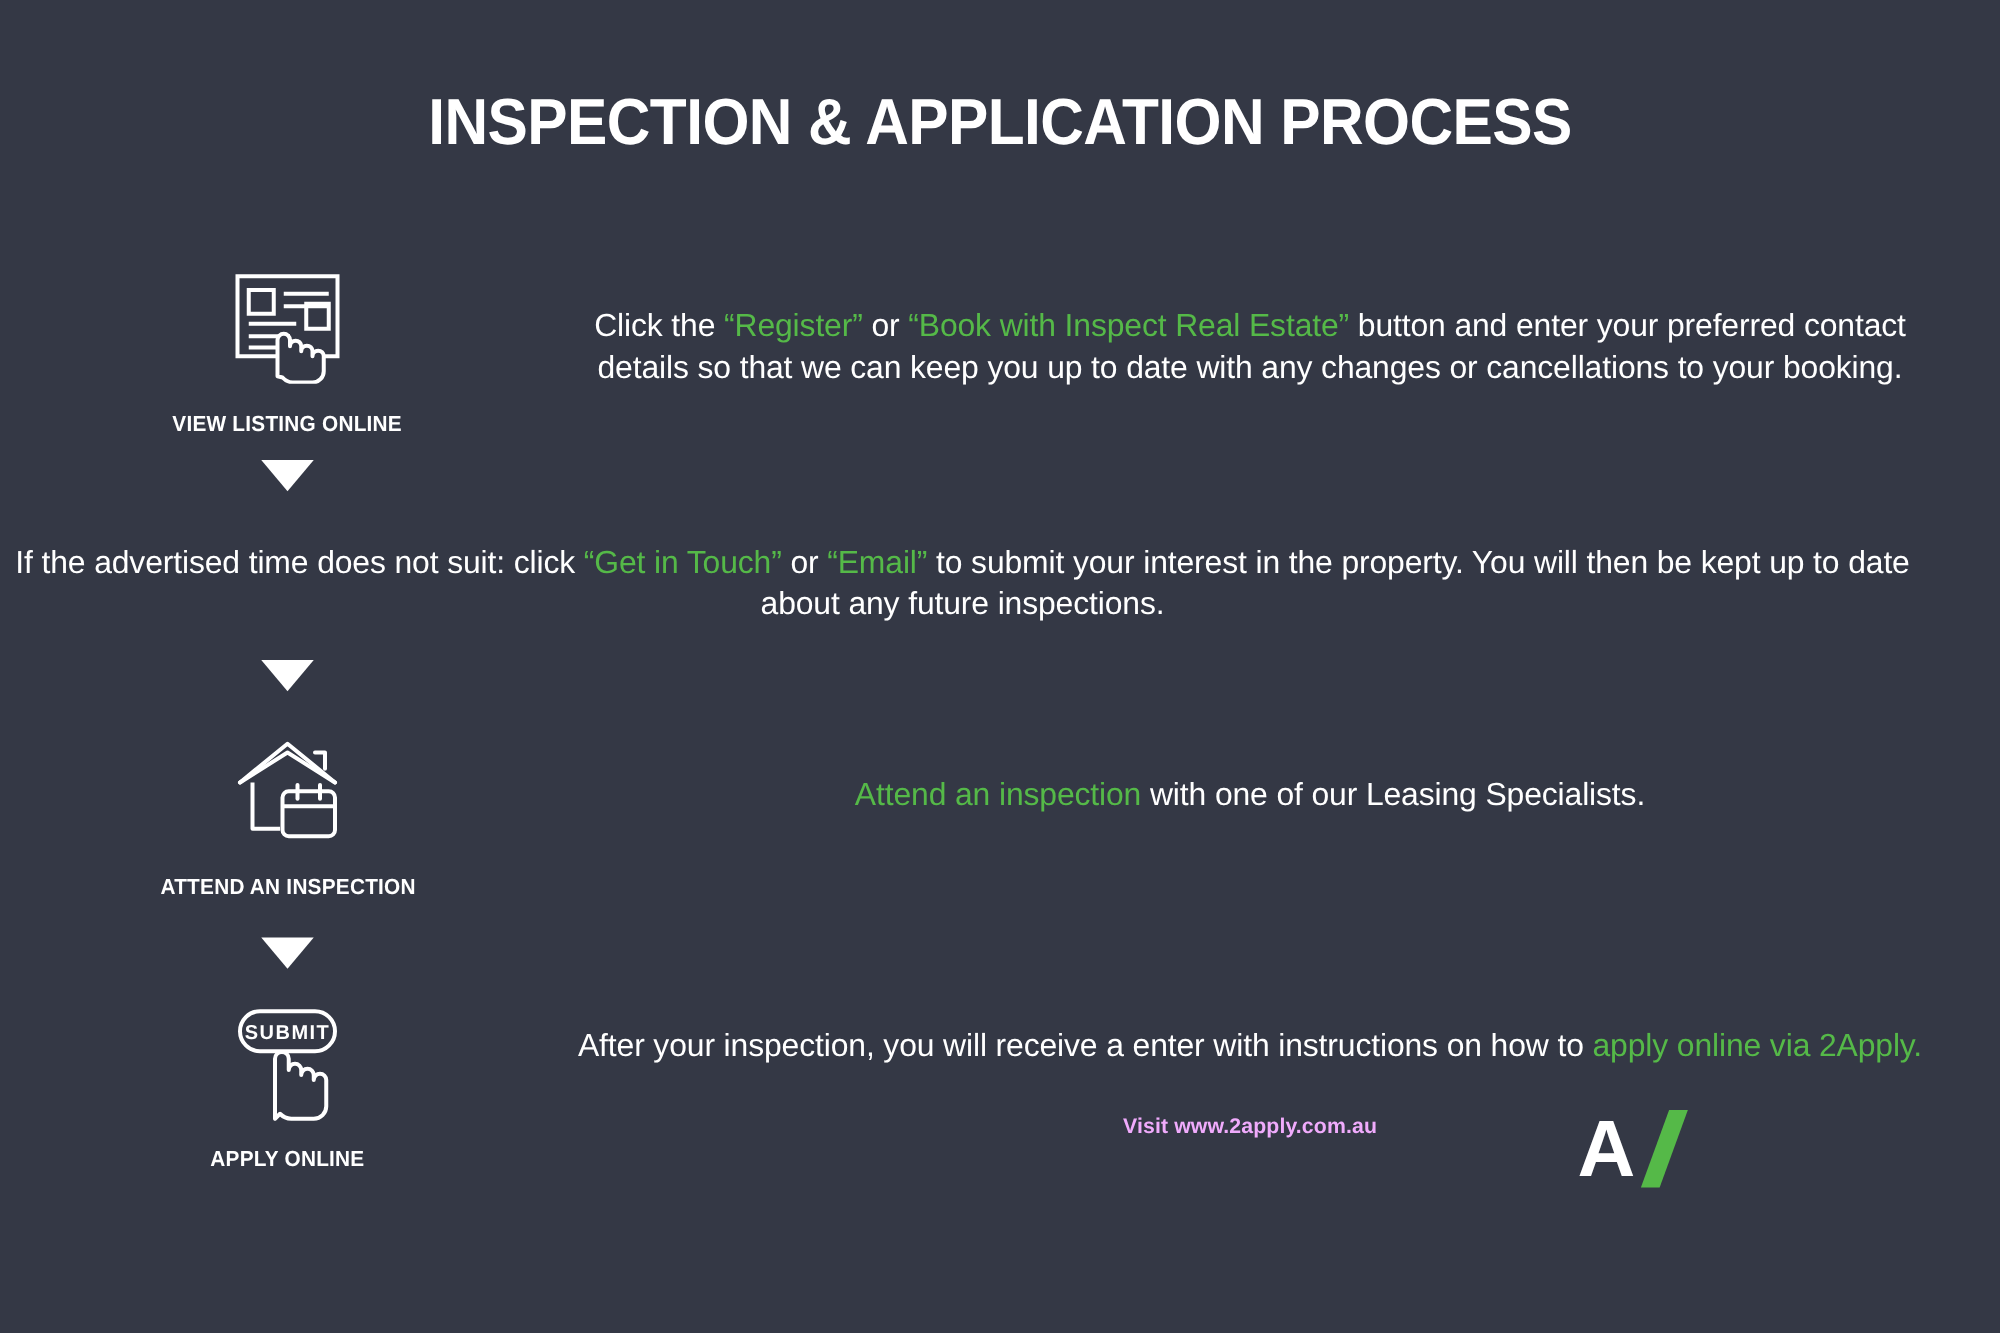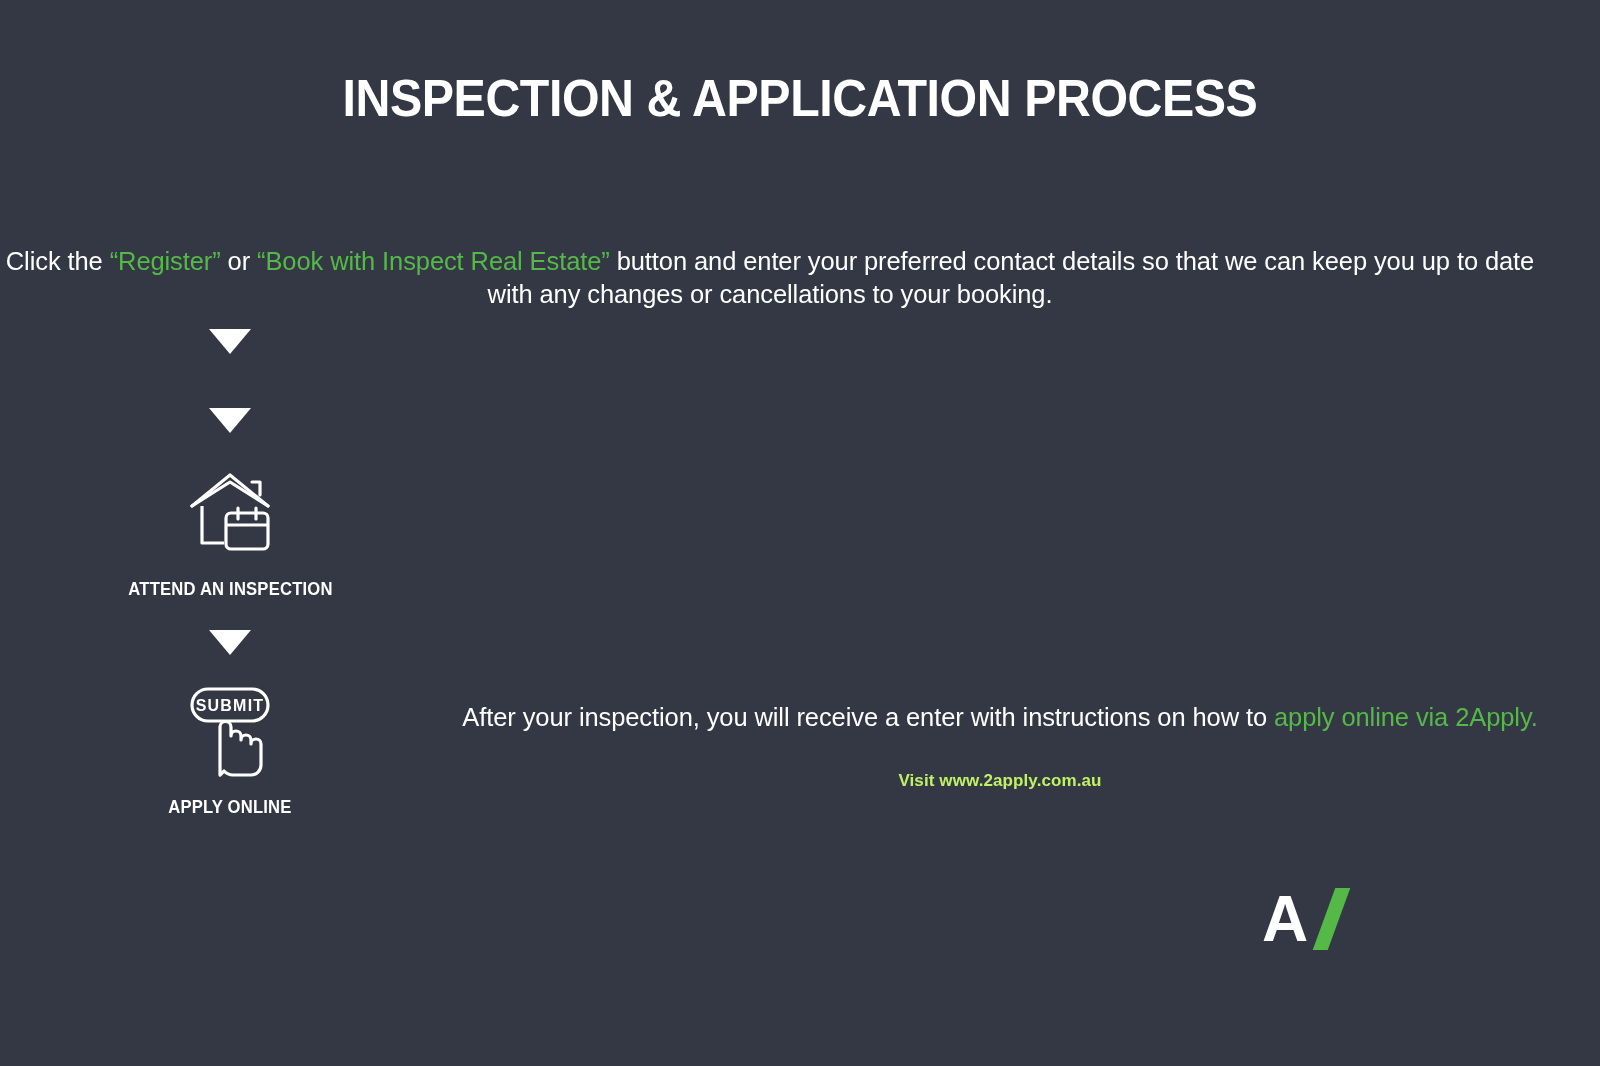--- a/index.html
+++ b/index.html
@@ -79,21 +79,21 @@
     font-family: "Liberation Sans", sans-serif;
     letter-spacing: -0.1px;
     text-align: center;
   }
 
   .accent { color: #55b948; }
 
   .visit-line {
     font-size: 17px;
     margin-top: 36px;
-    color: #bef264;
+    color: #f0abfc;
     font-weight: bold;
     letter-spacing: 0.1px;
   }
 
   
   .arrow-row {
     width: 460px;
     display: flex;
     justify-content: center;
   }
@@ -152,30 +152,49 @@
   }
 </style>
 </head>
 <body>
 
 <div class="page-title">INSPECTION &amp; APPLICATION PROCESS</div>
 
 <div class="steps">
 
   <div class="step step-1">
+    <div class="step-left">
+      <div class="icon-box">
+        <svg width="96" height="92" viewBox="0 0 96 92" fill="none">
+          <rect x="8" y="6" width="80" height="64" stroke="#ffffff" stroke-width="3.2" fill="none"></rect>
+          <rect x="17" y="17" width="20" height="19" stroke="#ffffff" stroke-width="3.2" fill="none"></rect>
+          <rect x="63" y="28" width="18" height="20" stroke="#ffffff" stroke-width="3.2" fill="none"></rect>
+          <line x1="45" y1="20" x2="81" y2="20" stroke="#ffffff" stroke-width="3.2"></line>
+          <line x1="45" y1="30" x2="81" y2="30" stroke="#ffffff" stroke-width="3.2"></line>
+          <line x1="17" y1="44" x2="55" y2="44" stroke="#ffffff" stroke-width="3.2"></line>
+          <line x1="17" y1="54" x2="50" y2="54" stroke="#ffffff" stroke-width="3.2"></line>
+          <line x1="17" y1="63" x2="44" y2="63" stroke="#ffffff" stroke-width="3.2"></line>
+          <path d="M40 86 L40 57 a5 5 0 0 1 10 0 L50 62 a4.5 4.5 0 0 1 9 0 L59 66 a4.5 4.5 0 0 1 9 0 L68 70 a4.5 4.5 0 0 1 9 0 L77 82 a9 9 0 0 1 -9 9 L52 91 a12 12 0 0 1 -8 -4 Z" fill="#343845" stroke="#ffffff" stroke-width="3.2" stroke-linejoin="round"></path>
+        </svg>
+      </div>
+      <div class="step-label">VIEW LISTING ONLINE</div>
+    </div>
     <div class="step-body body-pad-1">
       <span>Click the </span><span class="accent">“Register”</span><span> or </span><span class="accent">“Book with Inspect Real Estate”</span><span> button and enter your preferred contact details so that we can keep you up to date with any changes or cancellations to your booking.</span>
     </div>
   </div>
 
   <div class="arrow-row arrow-1">
     <div class="arrow"></div>
   </div>
 
   <div class="step step-2">
+    <div class="step-body body-pad-2">
+      <span>If the advertised time does not suit: click </span><span class="accent">“Get in Touch”</span><span> or </span><span class="accent">“Email”</span><span> to submit your interest in the property. You will then be kept up to date about any future inspections.</span>
+    </div>
   </div>
 
   <div class="arrow-row arrow-2">
     <div class="arrow"></div>
   </div>
 
   <div class="step step-3">
     <div class="step-left">
       <div class="icon-box">
         <svg width="96" height="92" viewBox="0 0 96 92" fill="none">
@@ -184,20 +203,23 @@
           <path d="M70 17 L78 17 L78 30" stroke="#ffffff" stroke-width="3.2" fill="none" stroke-linejoin="round" stroke-linecap="round"></path>
           <path d="M20 41 L20 78 L42 78" stroke="#ffffff" stroke-width="3.2" fill="none" stroke-linejoin="round"></path>
           <rect x="44" y="48" width="42" height="36" rx="5" fill="#343845" stroke="#ffffff" stroke-width="3.2"></rect>
           <line x1="44" y1="60" x2="86" y2="60" stroke="#ffffff" stroke-width="3.2"></line>
           <line x1="56" y1="43" x2="56" y2="54" stroke="#ffffff" stroke-width="3.2" stroke-linecap="round"></line>
           <line x1="74" y1="43" x2="74" y2="54" stroke="#ffffff" stroke-width="3.2" stroke-linecap="round"></line>
         </svg>
       </div>
       <div class="step-label">ATTEND AN INSPECTION</div>
     </div>
+    <div class="step-body body-pad-3">
+      <span class="accent">Attend an inspection</span><span> with one of our Leasing Specialists.</span>
+    </div>
   </div>
 
   <div class="arrow-row arrow-3">
     <div class="arrow"></div>
   </div>
 
   <div class="step step-4">
     <div class="step-left">
       <div class="icon-box">
         <svg width="104" height="96" viewBox="0 0 104 96" fill="none">

